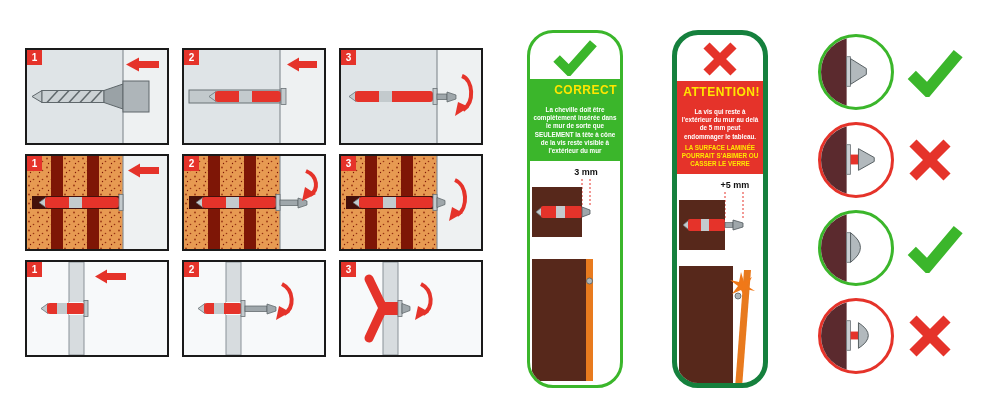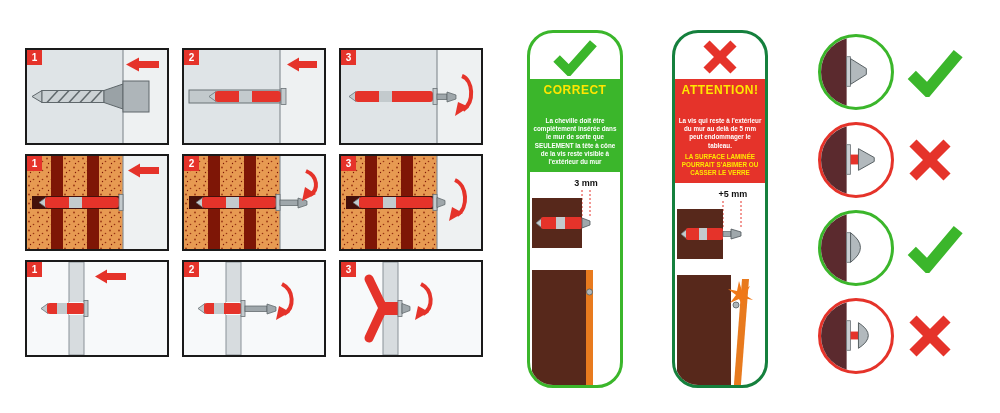--- a/index.html
+++ b/index.html
@@ -20,26 +20,26 @@
     position:absolute; left:0; top:0; width:15px; height:15px;
     background:#e5332a; color:#fff; font-size:10px; font-weight:bold;
     display:flex; align-items:center; justify-content:center;
   }
   
   .card {
     position:absolute; top:30px; width:96px; height:358px;
     border-radius:26px; background:#fff; overflow:hidden;
   }
   .card.green { left:527px; border:3px solid #3bb62b; }
-  .card.red   { left:672px; border:3px solid #15803d; }
+  .card.red   { left:672px; border:5px solid #15803d; }
   .mark-top { display:block; margin:5px auto 3px; }
   .band { text-align:center; padding:4px 3px 6px; }
   .card.green .band { background:#3bb62b; }
   .card.red   .band { background:#e5332a; }
-  .band .title { font-size:12px; font-weight:bold; letter-spacing:.5px; color:#ffe600; margin-bottom:20px; }
+  .band .title { font-size:12px; font-weight:bold; letter-spacing:.5px; color:#ffe600; margin-bottom:9px;text-align:right; }
   .band .body  { font-size:6.3px; line-height:1.3; font-weight:bold; color:#fff; }
   .band .warning { font-size:6.3px; line-height:1.3; font-weight:bold; color:#ffe600; margin-top:3px; }
   .illus { display:block; margin:2px auto 0; }
   
   .example-row { position:absolute; left:818px; width:175px; height:76px; display:flex; align-items:center; gap:12px; }
   .circle { width:76px; height:76px; border-radius:50%; overflow:hidden; background:#fff; flex:none; }
   .circle.ok  { border:3.5px solid #3bb62b; }
   .circle.bad { border:3.5px solid #e5332a; }
   .circle svg { display:block; width:69px; height:69px; }
 </style>

